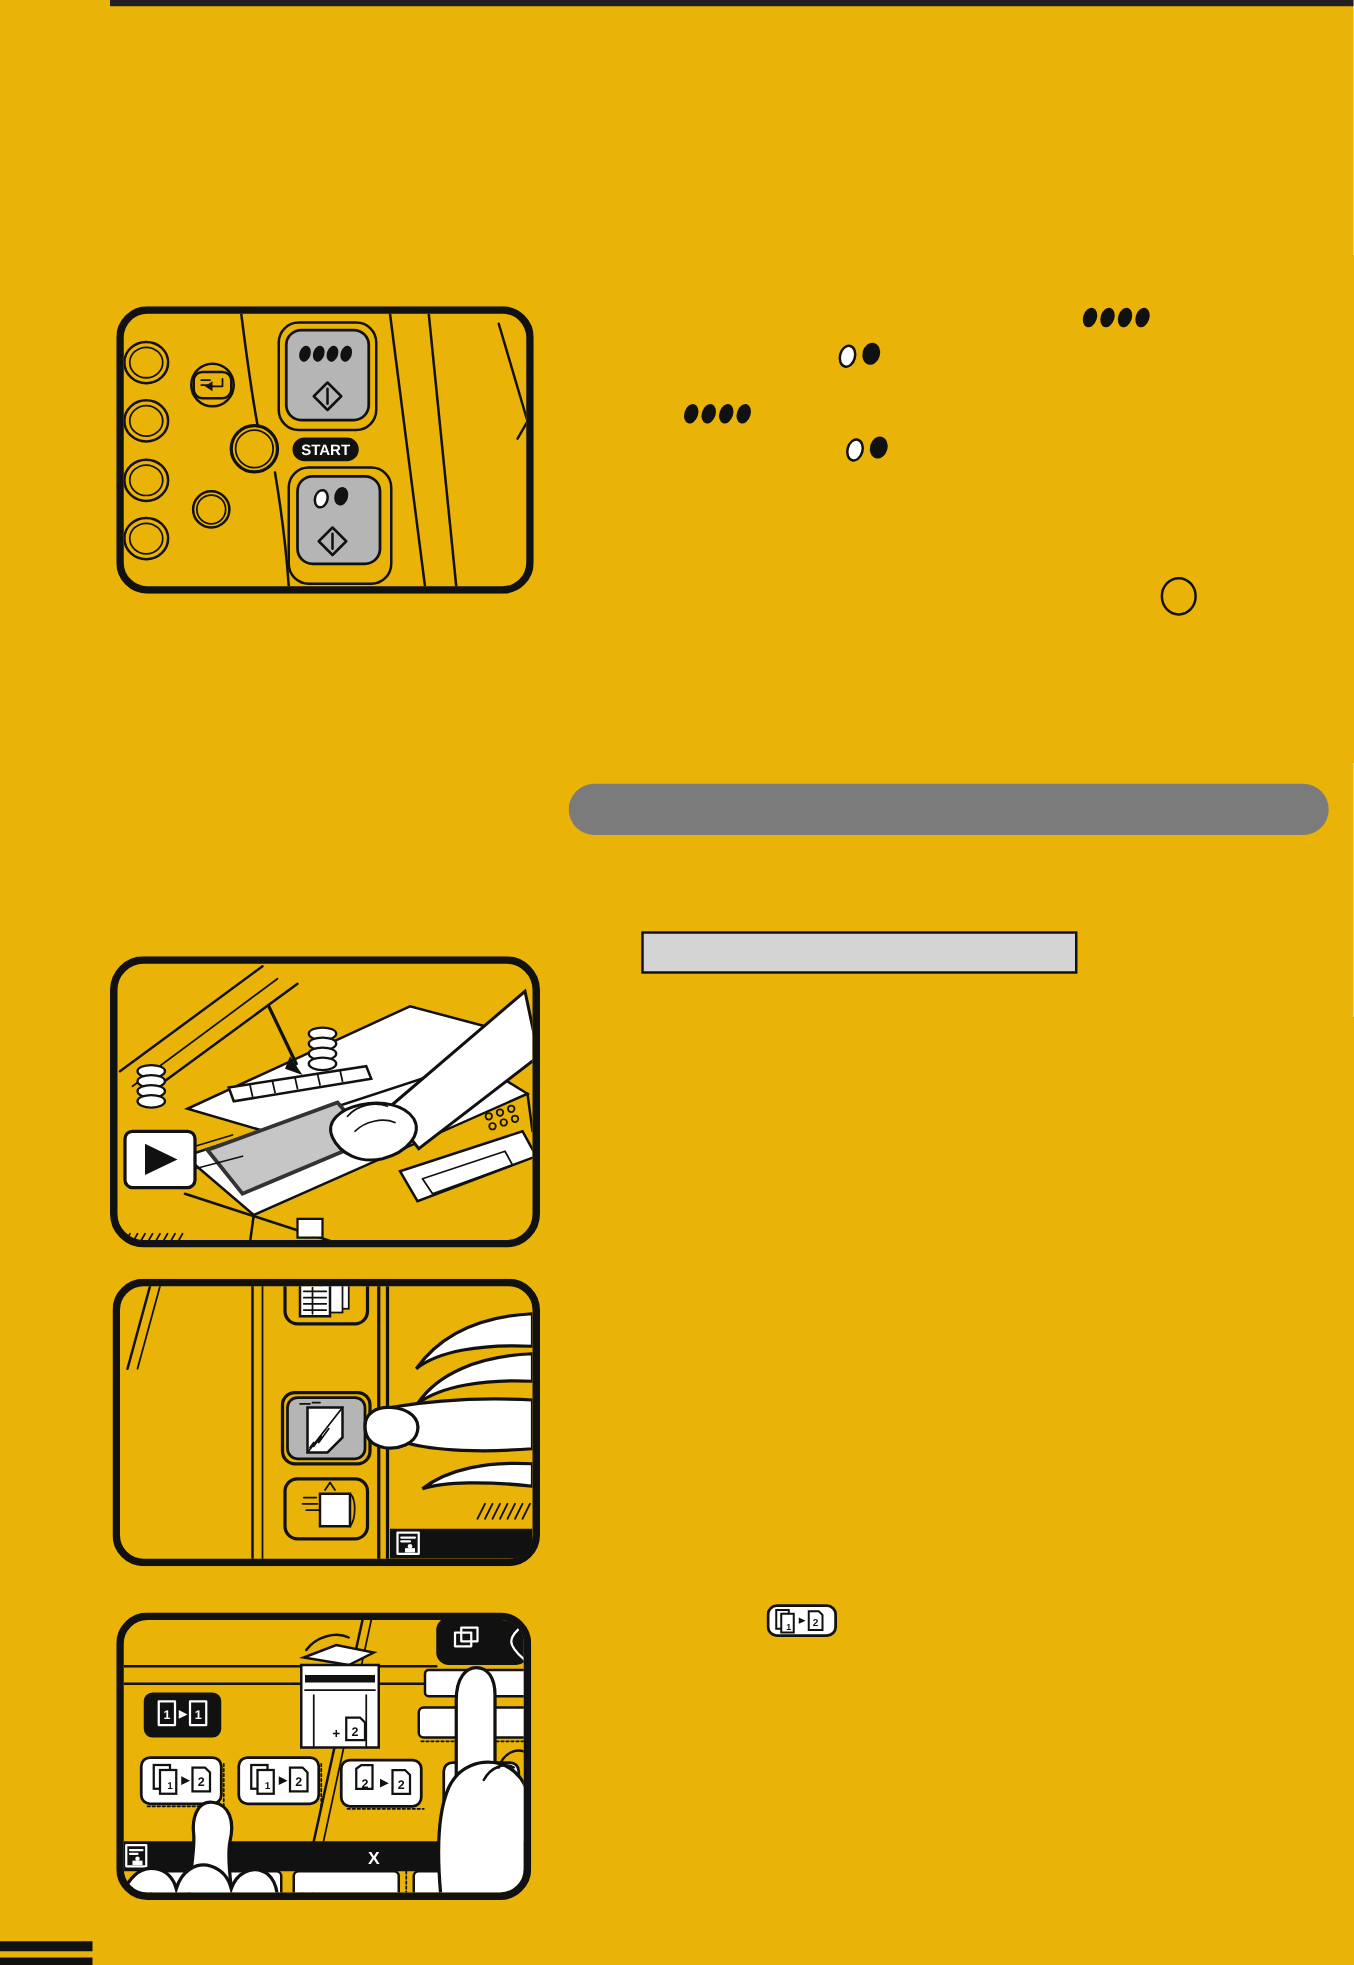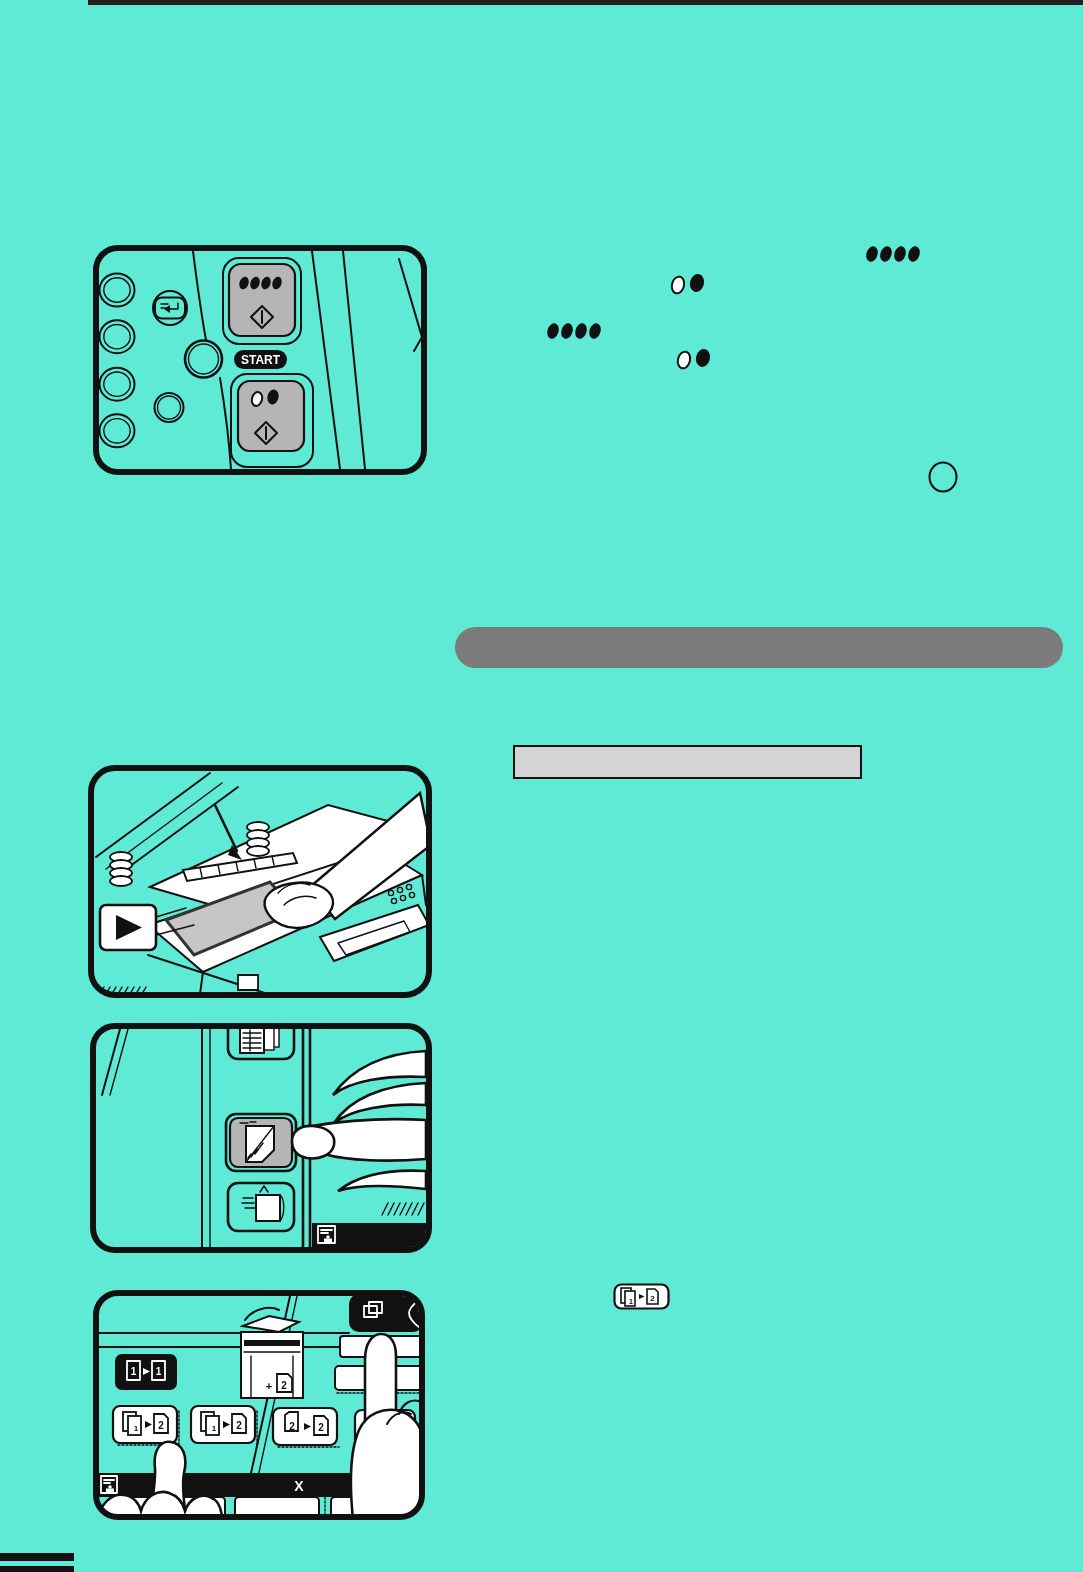--- a/index.html
+++ b/index.html
@@ -1,16 +1,16 @@
 <!DOCTYPE html>
 <html><head>
 <meta charset="utf-8">
 <style>
   html,body{margin:0;padding:0;background:#fff;}
-  #page{position:relative;width:1083px;height:1572px;background:#5eead4;overflow:hidden;
+  #page{position:relative;width:1083px;height:1572px;background:#eab308;overflow:hidden;
         font-family:"Liberation Sans",sans-serif;}
   .abs{position:absolute;}
   #top-rule{left:88px;top:0;width:995px;height:5px;background:#231f20;}
   #banner{left:455px;top:627px;width:608px;height:41px;border-radius:20.5px;background:#7b7b7b;}
   #note-box{left:513px;top:745px;width:345px;height:30px;background:#d4d4d4;border:2.5px solid #111;}
   #footer-bar1{left:0;top:1553px;width:74px;height:8px;background:#111;}
   #footer-bar2{left:0;top:1566px;width:74px;height:6px;background:#111;}
   svg{display:block;}
   .ln{fill:none;stroke:#111;stroke-width:2;stroke-linecap:round;stroke-linejoin:round;}
   .thin{stroke-width:1.4;}

